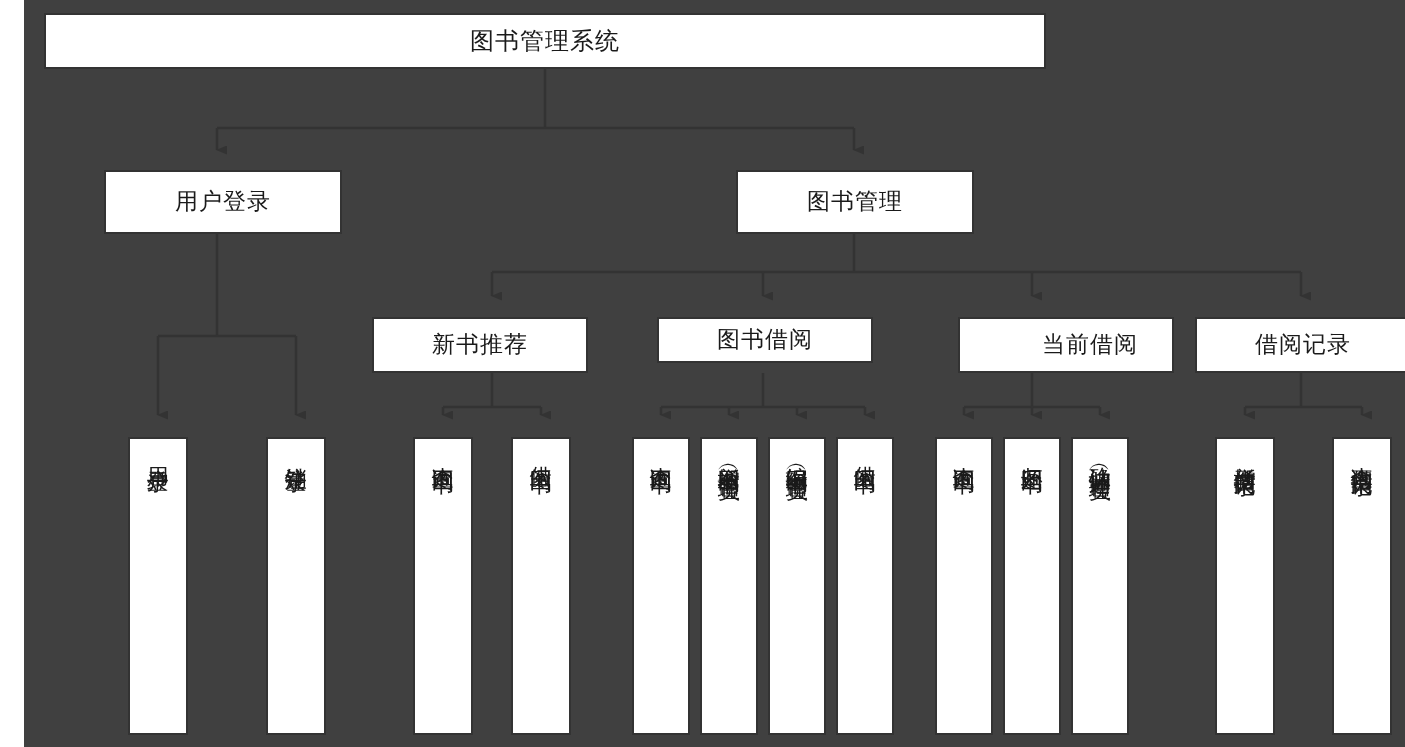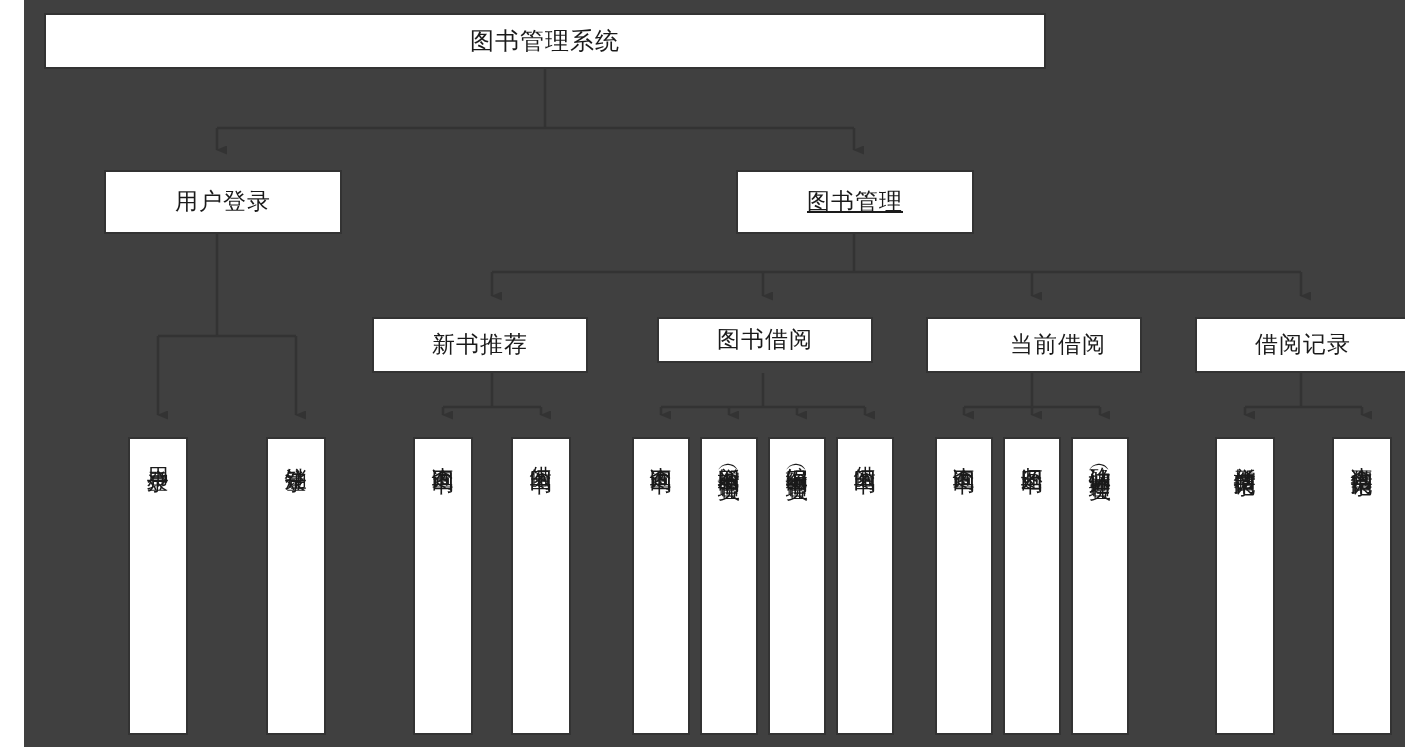--- a/index.html
+++ b/index.html
@@ -122,31 +122,31 @@
     </g>
   </svg>
 
   <div class="node node-h node-root" style="left:20px; top:13px; width:1002px; height:56px;">
     <span>图书管理系统</span>
   </div>
 
   <div class="node node-h" style="left:80px; top:170px; width:238px; height:64px;">
     <span>用户登录</span>
   </div>
-  <div class="node node-h" style="left:712px; top:170px; width:238px; height:64px;text-decoration:underline;">
+  <div class="node node-h" style="left:712px; top:170px; width:238px; height:64px;">
     <span>图书管理</span>
   </div>
 
   <div class="node node-h" style="left:348px; top:317px; width:216px; height:56px;">
     <span>新书推荐</span>
   </div>
   <div class="node node-h" style="left:633px; top:317px; width:216px; height:46px;">
     <span>图书借阅</span>
   </div>
-  <div class="node node-h" style="left:902px; top:317px; width:216px; height:56px;padding-left:48px;">
+  <div class="node node-h" style="left:934px; top:317px; width:216px; height:56px;padding-left:48px;">
     <span>当前借阅</span>
   </div>
   <div class="node node-h" style="left:1171px; top:317px; width:216px; height:56px;">
     <span>借阅记录</span>
   </div>
 
   <div class="node node-v" style="left:104px; top:437px; width:60px; height:298px;">
     <span class="vlabel">用户登录</span>
   </div>
   <div class="node node-v" style="left:242px; top:437px; width:60px; height:298px;">

